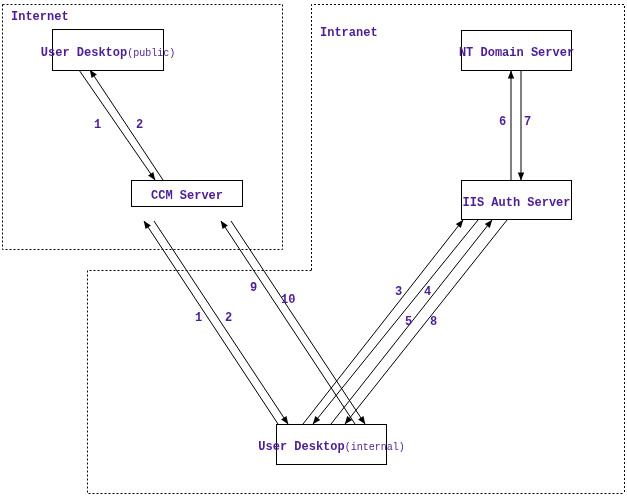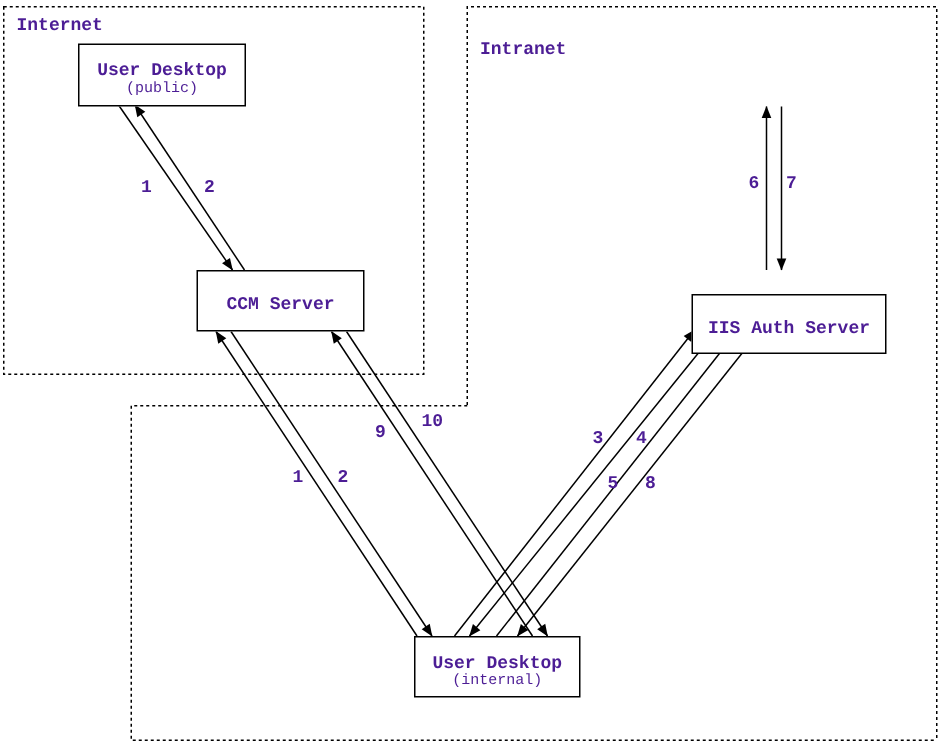--- a/index.html
+++ b/index.html
@@ -9,21 +9,21 @@
     font-family:"Liberation Mono","DejaVu Sans Mono",monospace;
     color:#4c1d95;
   }
   #wires { position:absolute; left:0; top:0; width:627px; height:497px; }
   .zone-label {
     position:absolute; font-size:12px; font-weight:bold; white-space:nowrap;
   }
   .node {
     position:absolute; box-sizing:border-box;
     border:1px solid #000; background:#ffffff;
-    display:flex; flex-direction:column; align-items:center; justify-content:center;
+    display:flex; align-items:center; justify-content:center;
     text-align:center; padding-top:6px;
   }
   .node-title {
     font-size:12px; font-weight:bold; white-space:nowrap; line-height:13px;
   }
   .node-subtitle {
     font-size:10px; font-weight:normal; white-space:nowrap; line-height:11px;font-family:Liberation Mono, monospace;
   }
   .edge-label {
     position:absolute; font-size:12px; font-weight:bold; white-space:nowrap;
@@ -64,42 +64,45 @@
   </svg>
 
   <div class="zone-label" style="left:11px; top:10px">Internet</div>
   <div class="zone-label" style="left:320px; top:26px">Intranet</div>
 
   <div class="node" style="left:52px; top:29px; width:112px; height:42px">
     <div class="node-title">User Desktop</div>
     <div class="node-subtitle">(public)</div>
   </div>
 
-  <div class="node" style="left:131px; top:180px; width:112px; height:41px">
+  <div class="node" style="left:131px; top:180px; width:112px; height:27px">
     <div class="node-title">CCM Server</div>
   </div>
 
+  <div class="node" style="left:461px; top:30px; width:111px; height:41px">
+    <div class="node-title">NT Domain Server</div>
+  </div>
 
-  <div class="node" style="left:461px; top:196px; width:130px; height:40px">
+  <div class="node" style="left:461px; top:180px; width:111px; height:40px">
     <div class="node-title">IIS Auth Server</div>
   </div>
 
   <div class="node" style="left:276px; top:424px; width:111px; height:41px">
     <div class="node-title">User Desktop</div>
     <div class="node-subtitle">(internal)</div>
   </div>
 
   <div class="edge-label" style="left:94px;  top:118px">1</div>
   <div class="edge-label" style="left:136px; top:118px">2</div>
 
   <div class="edge-label" style="left:195px; top:311px">1</div>
   <div class="edge-label" style="left:225px; top:311px">2</div>
 
   <div class="edge-label" style="left:250px; top:281px">9</div>
-  <div class="edge-label" style="left:281px; top:274px">10</div>
+  <div class="edge-label" style="left:281px; top:293px">10</div>
 
   <div class="edge-label" style="left:395px; top:285px">3</div>
   <div class="edge-label" style="left:424px; top:285px">4</div>
   <div class="edge-label" style="left:405px; top:315px">5</div>
   <div class="edge-label" style="left:430px; top:315px">8</div>
 
   <div class="edge-label" style="left:499px; top:115px">6</div>
   <div class="edge-label" style="left:524px; top:115px">7</div>
 
 </div>

